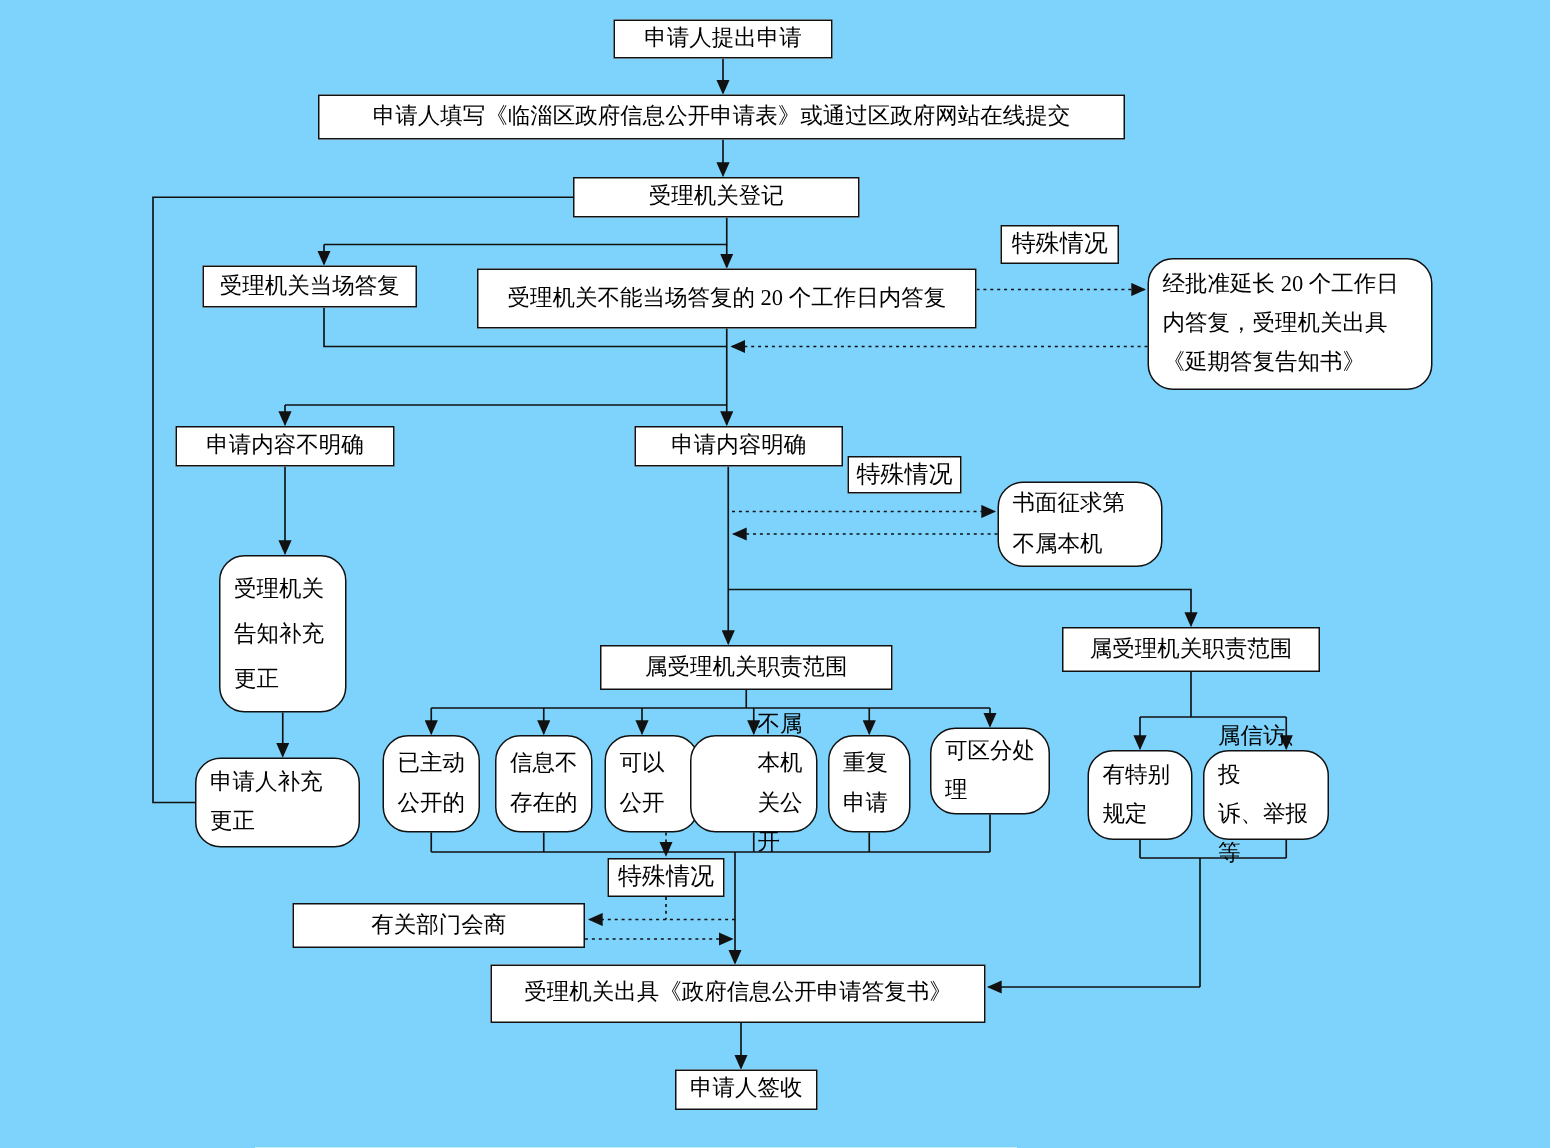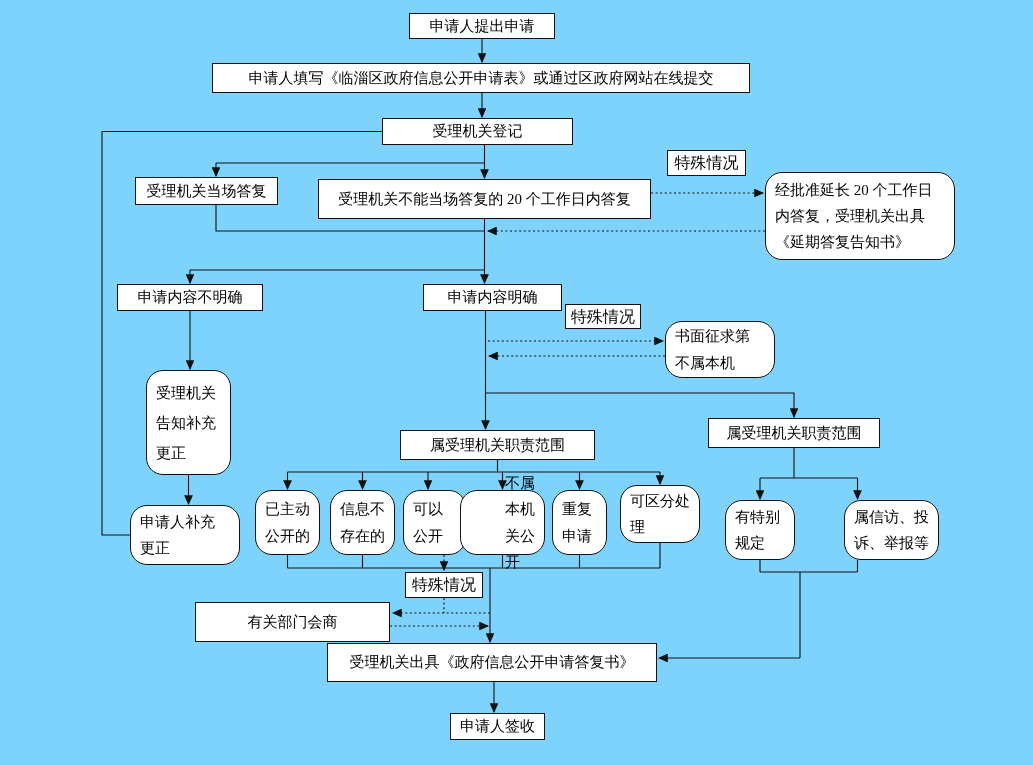--- a/index.html
+++ b/index.html
@@ -125,24 +125,24 @@
 
   <div class="box al ml" style="left:552px; top:490px; width:55px; height:65px;">重复
 申请</div>
 
   <div class="box al ml" style="left:620px; top:485px; width:80px; height:58px;">可区分处
 理</div>
 
   <div class="box al ml" style="left:725px; top:500px; width:70px; height:60px;">有特别
 规定</div>
 
-  <div class="box al ml" style="left:844px; top:500px; width:95px; height:60px;">属信访、投
+  <div class="box al ml" style="left:802px; top:500px; width:84px; height:60px;">属信访、投
 诉、举报等</div>
 
   <div class="box sm" style="left:405px; top:572px; width:78px; height:26px;">特殊情况</div>
 
-  <div class="box" style="left:195px; top:602px; width:195px; height:40px;text-align:right;">有关部门会商</div>
+  <div class="box" style="left:195px; top:602px; width:195px; height:30px;text-align:right;">有关部门会商</div>
 
   <div class="box" style="left:327px; top:643px; width:330px; height:39px;">受理机关出具《政府信息公开申请答复书》</div>
 
   <div class="box" style="left:450px; top:713px; width:95px; height:27px;">申请人签收</div>
 
 </div>
 
 </body></html>

